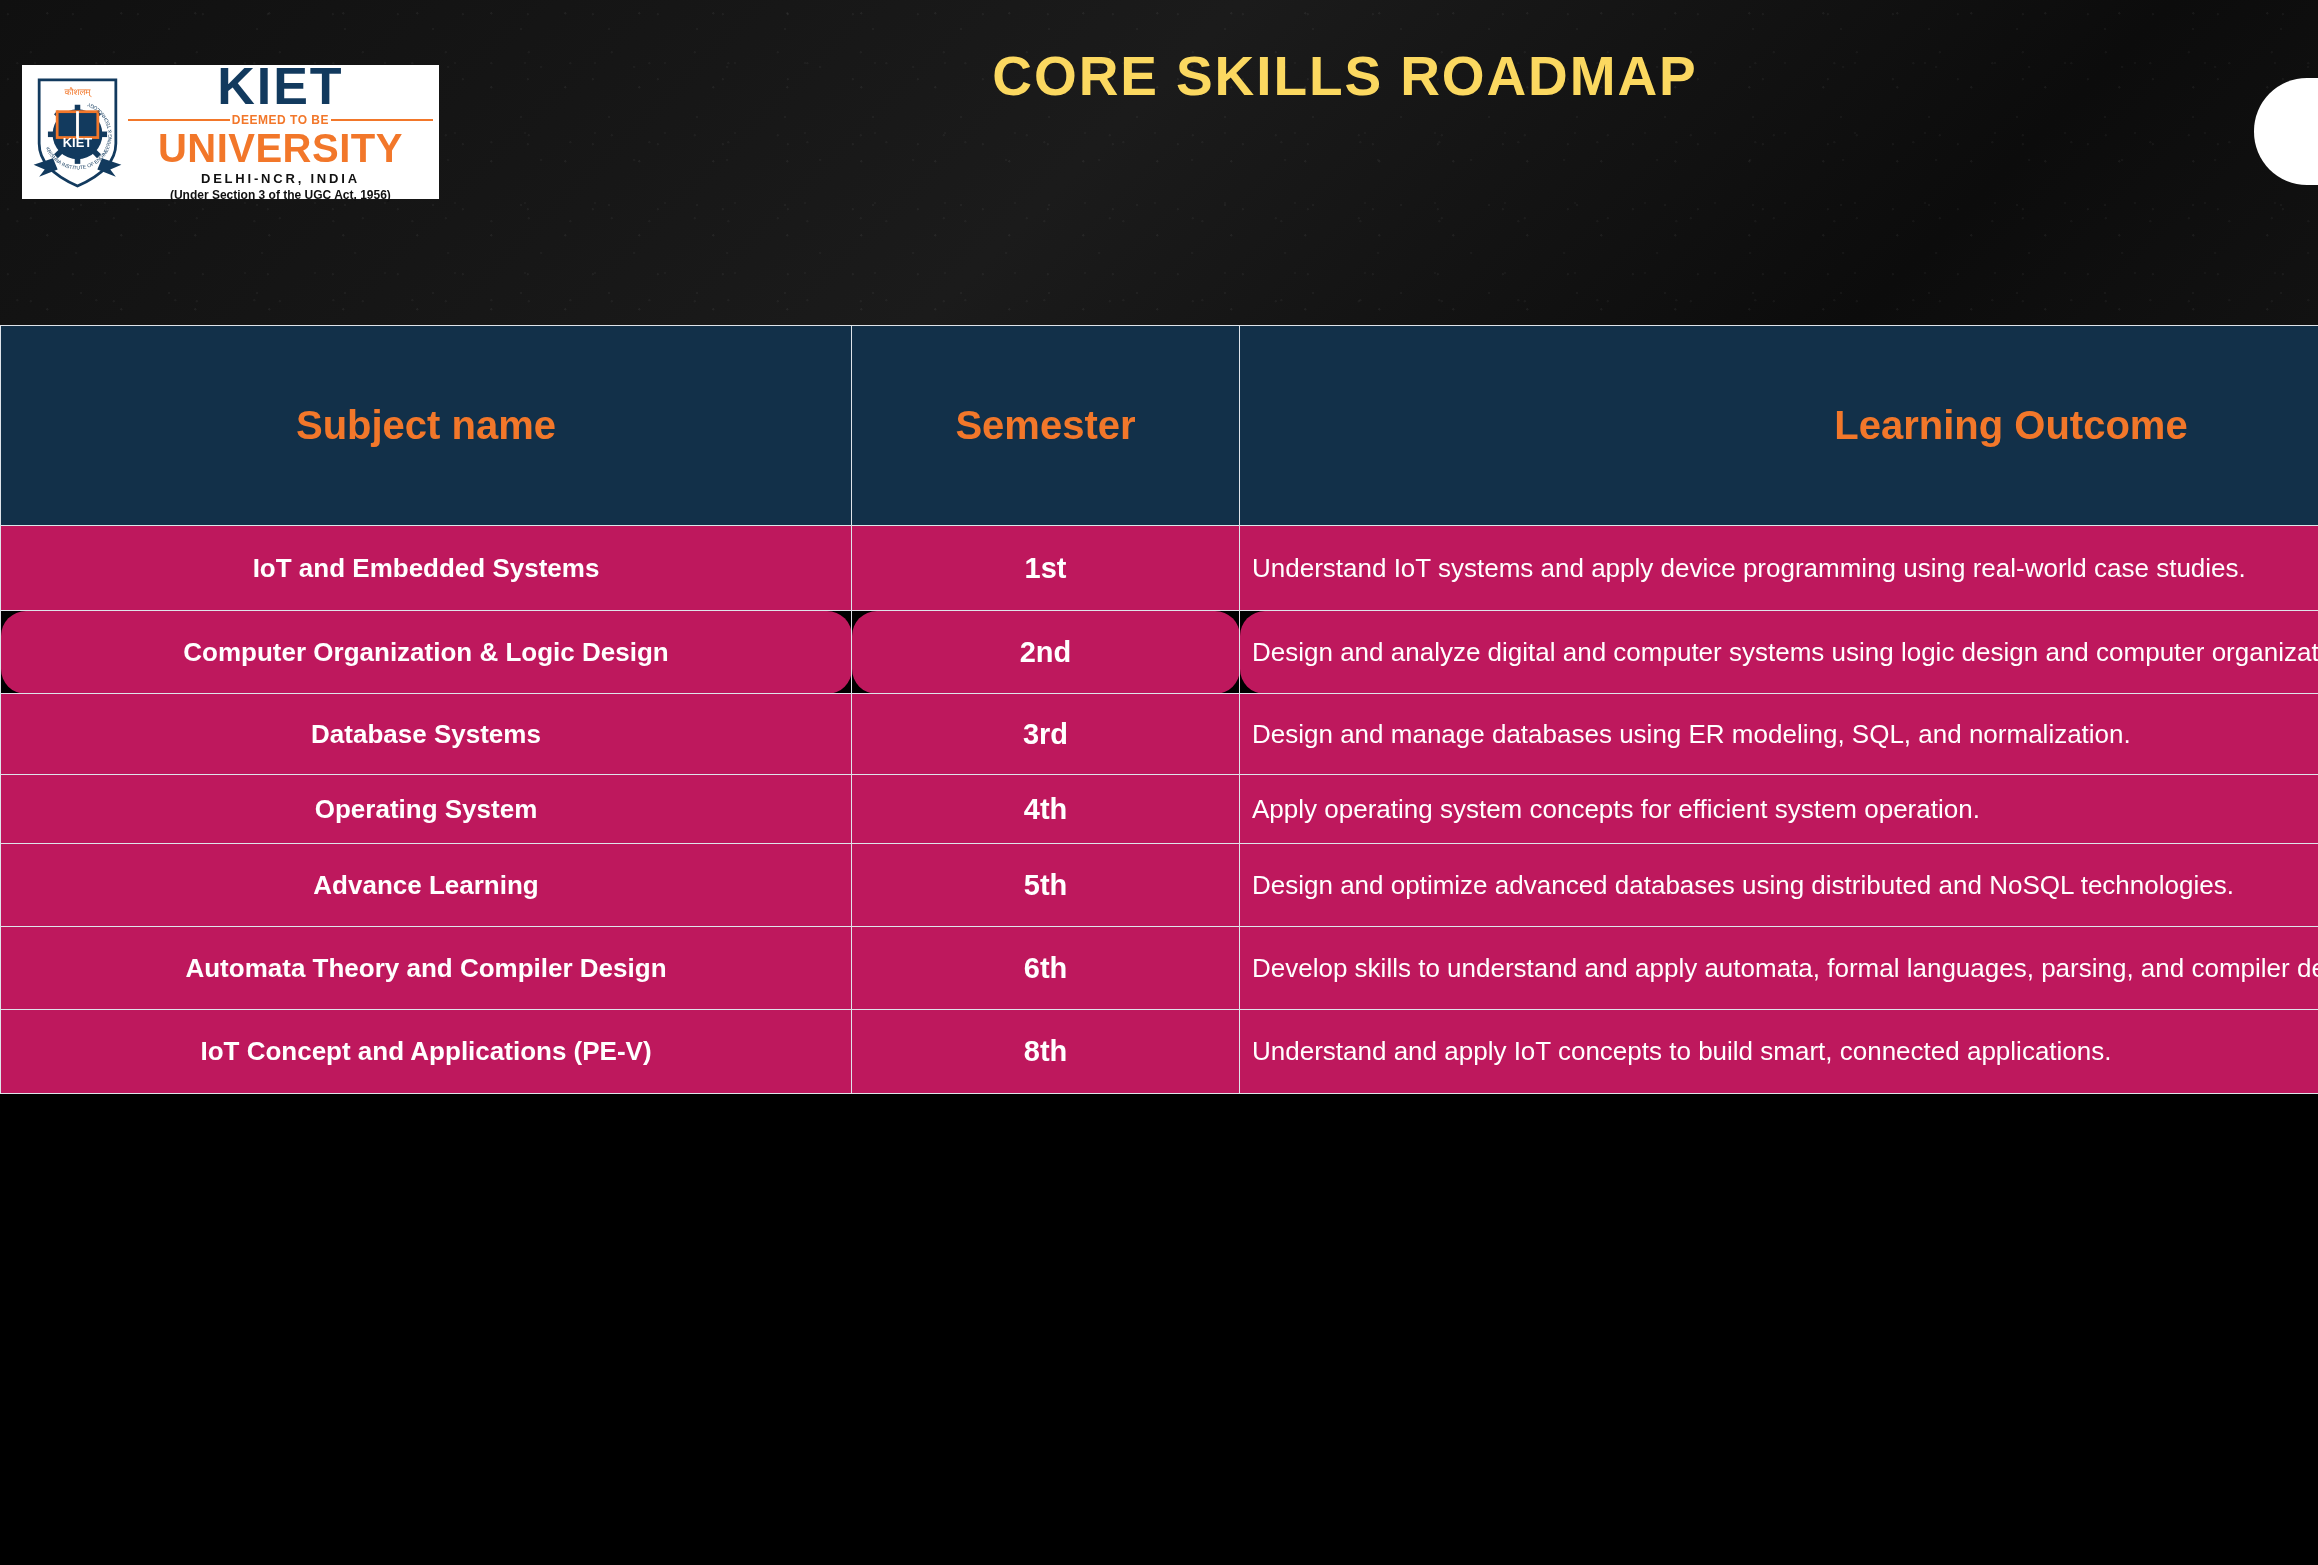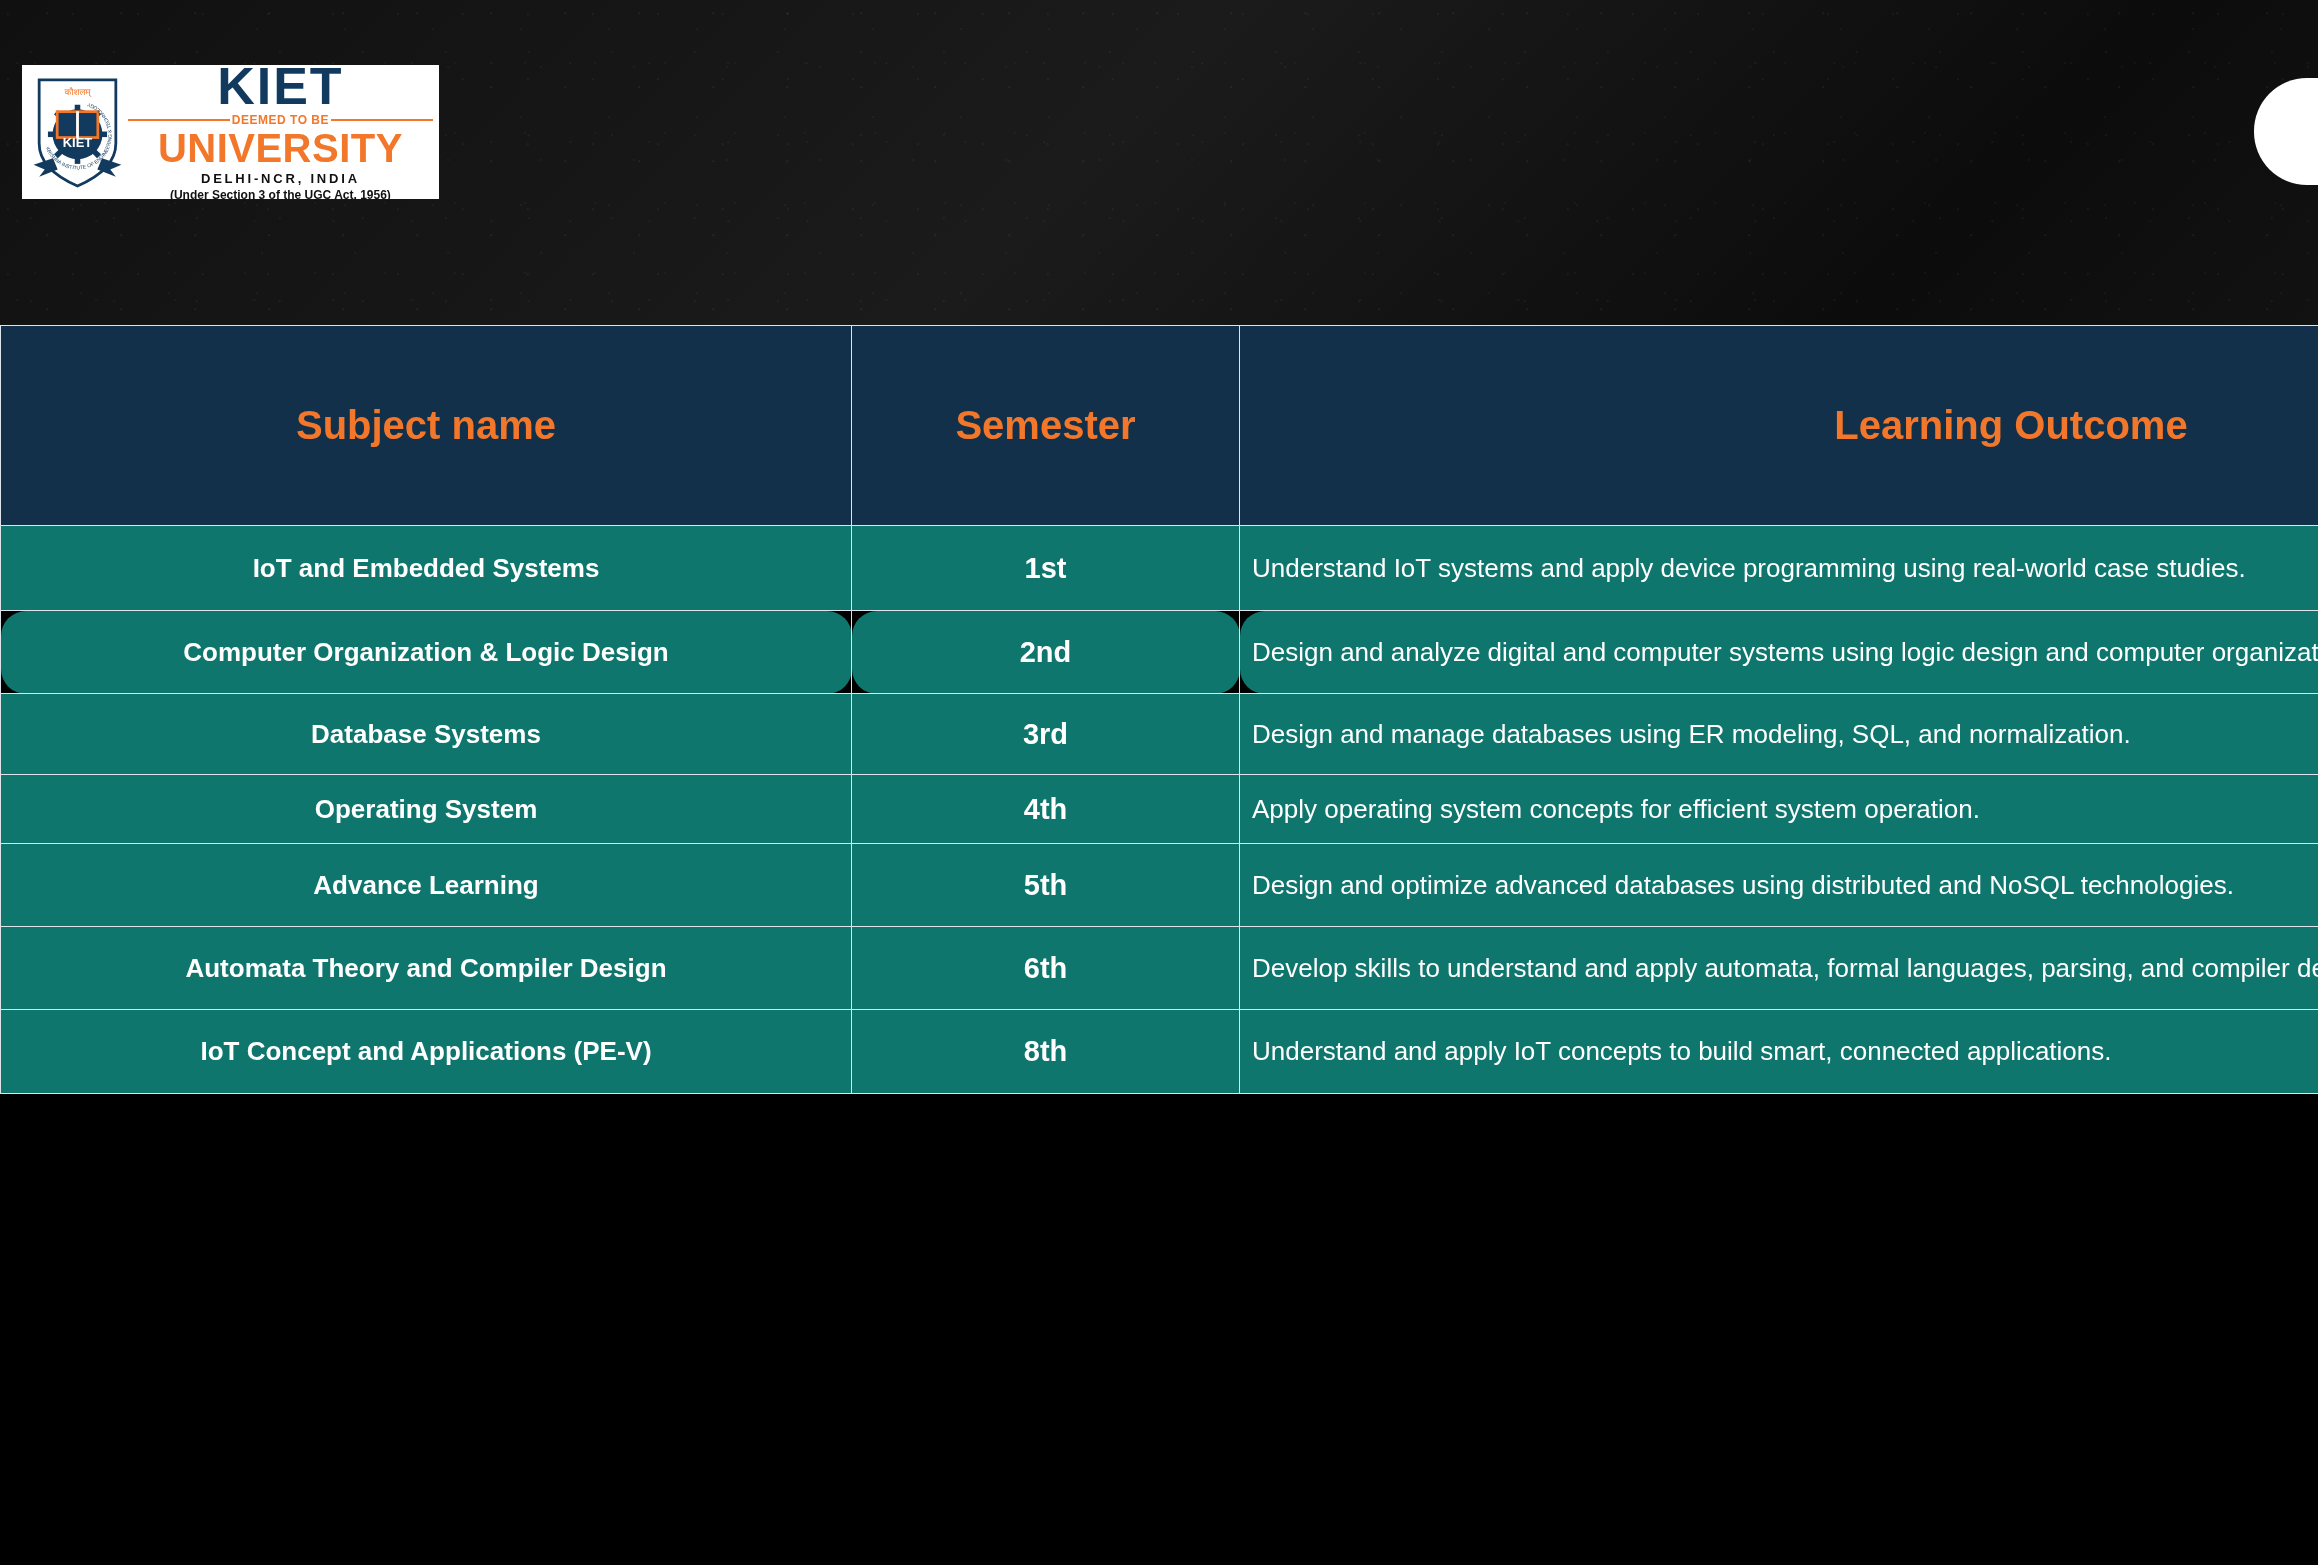--- a/index.html
+++ b/index.html
@@ -159,21 +159,21 @@
     background: #123049;
     height: 200px;
     text-align: center;
     color: #F2772A;
     font-weight: 700;
     font-size: 40px;
     padding: 0 9.3px;
   }
 
   tbody td {
-    background: #0f766e;
+    background: #be185d;
     color: #ffffff;
   }
   td.subject-cell {
     text-align: center;
     font-weight: 700;
     font-size: 26px;
     line-height: 1.25;
     padding: 8.3px 12px;
   }
   td.semester-cell {
@@ -248,20 +248,21 @@
         <span class="deemed-text">DEEMED TO BE</span>
         <span class="deemed-rule"></span>
       </div>
       <div class="logo-university">UNIVERSITY</div>
       <div class="logo-city">DELHI-NCR, INDIA</div>
       <div class="logo-act">(Under Section 3 of the UGC Act, 1956)</div>
     </div>
   </div>
 
   <div class="title-block">
+    <div class="title-line">CORE SKILLS ROADMAP</div>
   </div>
 
   <div class="dept-badge">
     
     
   </div>
 </div>
 
 <table class="roadmap-table">
   <colgroup>

